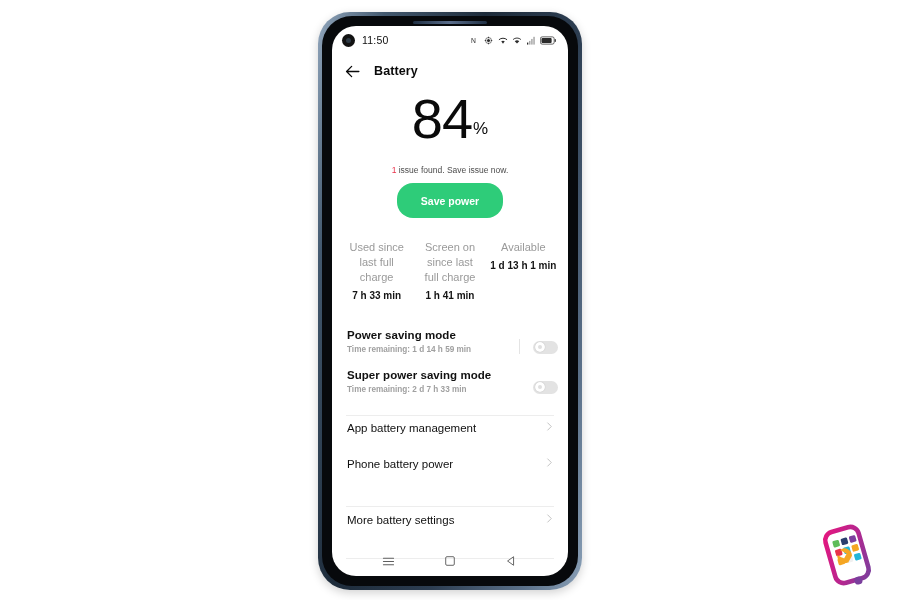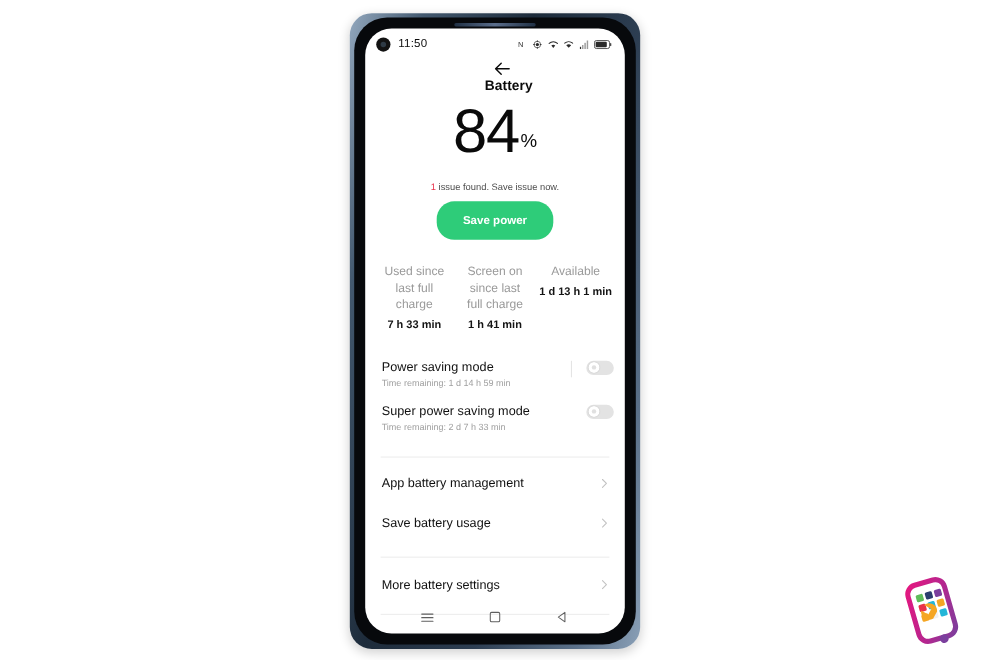--- a/index.html
+++ b/index.html
@@ -8,21 +8,21 @@
     background:#ffffff;
     font-family:"Liberation Sans", sans-serif;
     position:relative;
   }
 
   
   #phone-device{
     position:absolute;
     left:318px; top:12px;
     width:264px; height:578px;
-    border-radius:20px;
+    border-radius:32px;
     background:linear-gradient(100deg,#7d93ad 0%,#4a6泥 0%,#5d7displaystyle 0%);
     background:linear-gradient(105deg,#8fa4bb 0%,#3f5670 18%,#203040 42%,#2b3c52 62%,#4e6organ 80%);
     background:linear-gradient(105deg,#93a8be 0%,#43596f 16%,#1d2b3a 40%,#2d3e52 64%,#5b718a 86%,#8aa0b7 100%);
     box-shadow:0 3px 10px rgba(0,0,0,.18);
   }
   #phone-bezel{
     position:absolute;
     left:4px; top:4px; right:4px; bottom:4px;
     border-radius:30px;
     background:#07090c;
@@ -75,21 +75,20 @@
   .sicon{display:block;}
   #battery-icon-wrap{
     display:flex;align-items:center;
   }
 
   
   #app-header{
     display:flex;align-items:center;
     height:34px;
     padding-left:12px;
-    flex-direction:column;
   }
   #back-arrow{
     width:17px;height:17px;flex:0 0 auto;cursor:pointer;
   }
   #page-title{
     margin-left:13px;
     font-size:12.5px;font-weight:bold;color:#0a0a0a;
     letter-spacing:.1px;
   }
 
@@ -142,25 +141,26 @@
     padding:0 6px;
   }
   .stat-value{
     margin-top:5px;
     font-size:10px;color:#141414;font-weight:bold;
   }
 
   
   #modes-section{ margin-top:20px; }
   .mode-row{
-    display:flex;align-items:flex-start;
+    display:flex;align-items:flex-end;
     padding:7px 10px 7px 15px;
     min-height:40px;
     box-sizing:border-box;
     cursor:pointer;
+    font-weight:bold;
   }
   .mode-text{flex:1;min-width:0;}
   .mode-title{
     font-size:11.5px;color:#101010;
     letter-spacing:.05px;
   }
   .mode-sub{
     margin-top:4px;
     font-size:8.2px;color:#a0a0a0;
   }
@@ -186,21 +186,21 @@
     background:#e0e0e0;
   }
 
   .hdivider{
     height:1px;background:#ededed;
     margin:0 14px;
   }
 
   
   .link-row{
-    display:flex;align-items:center;
+    display:flex;align-items:flex-start;
     height:36px;
     padding:0 14px 0 15px;
     cursor:pointer;
   }
   .link-label{
     flex:1;
     font-size:11.5px;color:#101010;
   }
   .chev{
     width:9px;height:9px;flex:0 0 auto;
@@ -339,21 +339,21 @@
       <div class="hdivider" style="margin-top:14px;"></div>
 
       <div style="margin-top:6px;">
         <div class="link-row">
           <div class="link-label">App battery management</div>
           <svg class="chev" viewBox="0 0 10 10">
             <path d="M3 1 L7 5 L3 9" stroke="#c2c2c2" stroke-width="1.1" fill="none" stroke-linecap="round" stroke-linejoin="round"></path>
           </svg>
         </div>
         <div class="link-row">
-          <div class="link-label">Save battery usage</div>
+          <div class="link-label">Phone battery power</div>
           <svg class="chev" viewBox="0 0 10 10">
             <path d="M3 1 L7 5 L3 9" stroke="#c2c2c2" stroke-width="1.1" fill="none" stroke-linecap="round" stroke-linejoin="round"></path>
           </svg>
         </div>
       </div>
 
       <div class="hdivider" style="margin-top:12px;"></div>
 
       <div style="margin-top:7px;">
         <div class="link-row">

